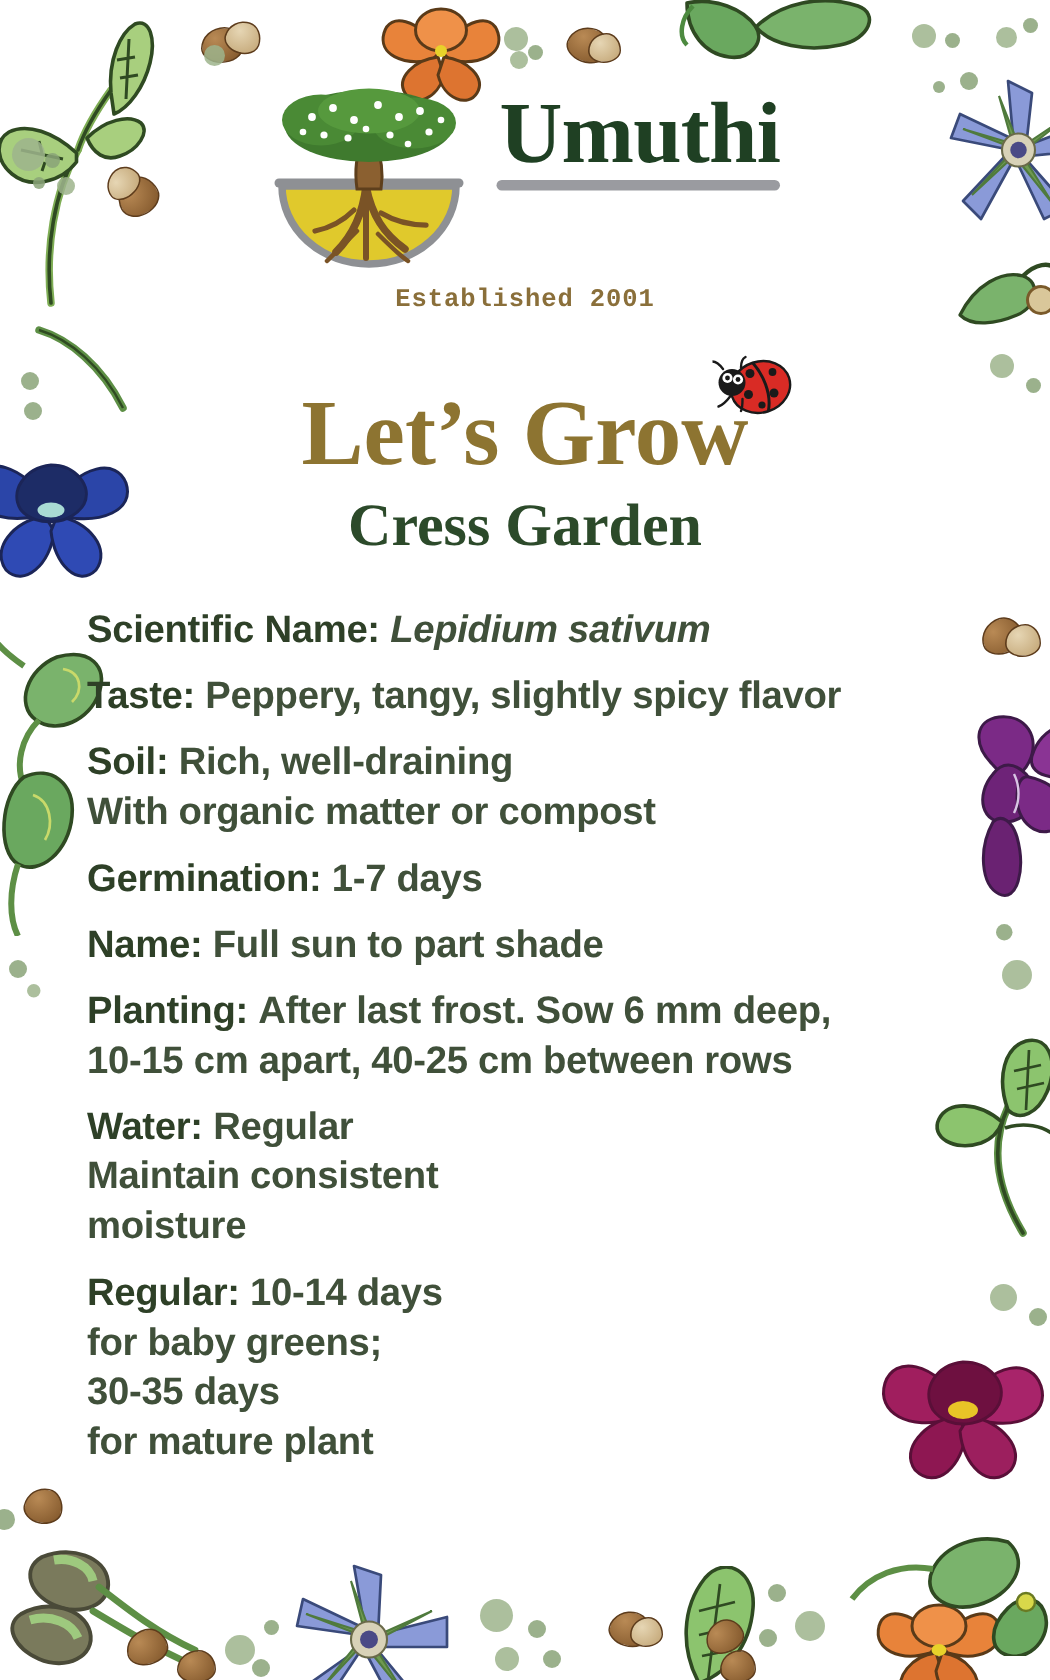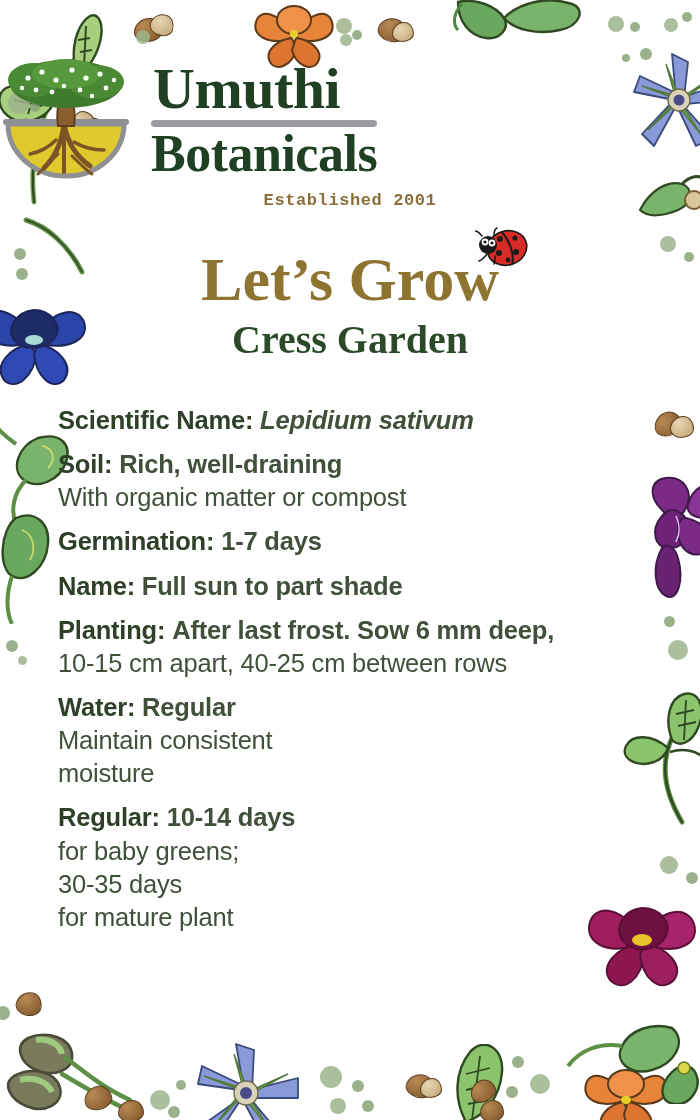--- a/index.html
+++ b/index.html
@@ -11,62 +11,62 @@
 
   
   .border-art{position:absolute;inset:0;pointer-events:none;z-index:1;}
   .art{position:absolute;}
 
   
   .content{position:relative;z-index:3;}
 
   
   .logo-block{position:absolute;left:0;top:52px;width:700px;text-align:center;}
-  .logo-row{display:flex;align-items:flex-start;gap:19px;}
+  .logo-row{display:flex;align-items:flex-start;justify-content:center;gap:19px;}
   .logo-mark{width:132px;height:128px;flex:0 0 auto;margin-top:4px;}
   .logo-words{position:relative;padding-top:10px;}
   .brand-1{
     font-family:"Liberation Serif",serif;font-weight:700;
     font-size:58px;line-height:0.92;color:#1f4023;letter-spacing:-0.5px;
     text-align:left;margin:0;padding-left:2px;
   }
   .brand-rule{height:7px;background:#9a9ba0;border-radius:4px;margin:5px 0 2px 0;width:100%;}
   .brand-2{
     font-family:"Liberation Serif",serif;font-weight:700;
     font-size:52px;line-height:0.96;color:#1f4023;letter-spacing:-0.5px;
     text-align:left;margin:0;
   }
   .brand-est{
     font-family:Liberation Mono, monospace;font-weight:700;font-size:17px;
     color:#8a6f3a;letter-spacing:0.6px;text-align:center;margin-top:7px;
   }
 
   
-  .headline-wrap{position:absolute;left:0;top:248px;width:700px;text-align:center;}
+  .headline-wrap{position:absolute;left:0;top:258px;width:700px;text-align:center;}
   .lets-grow{
     font-family:"Liberation Serif",serif;font-weight:700;font-size:62px;
     color:#8d7431;line-height:1;margin:0;display:inline-block;position:relative;
   }
   .ladybug{position:absolute;right:-30px;top:-22px;width:54px;height:46px;}
   .variety{
     font-family:"Liberation Serif",serif;font-weight:700;font-size:40px;
     color:#2c4a2a;margin:10px 0 0 0;line-height:1;
   }
 
   
   .info{position:absolute;left:58px;top:404px;width:580px;}
   .info-row{
     font-family:"Liberation Sans",sans-serif;
     font-size:25.5px;line-height:1.30;color:#3b4a35;margin-bottom:11px;
     letter-spacing:-0.2px;
   }
   .info-row .k{font-weight:700;color:#2e4027;}
   .info-row .v{font-weight:700;color:#40503a;}
   .info-row .v.ital{font-style:italic;}
-  .info-row .cont{display:block;font-weight:400;color:#40503a;}
+  .info-row .cont{display:block;font-weight:700;color:#40503a;}
 
   
   .dot{position:absolute;border-radius:50%;background:#8aa378;opacity:.85;}
   .dot.l{background:#9db48c;}
   .seed{position:absolute;border-radius:56% 44% 52% 48%/60% 58% 42% 40%;
         background:radial-gradient(circle at 32% 30%,#b98a55,#7c5227);
         border:1.5px solid #5d3c1c;}
   .seed.pale{background:radial-gradient(circle at 35% 32%,#e6d6b4,#c0a271);}
 </style>
 </head>
@@ -365,21 +365,20 @@
             <circle cx="64" cy="30" r="2.2"></circle>
               <circle cx="92" cy="40" r="2.2"></circle>
             <circle cx="22" cy="32" r="2.2"></circle>
               <circle cx="114" cy="24" r="2.2"></circle>
           </g>
         </svg>
 
         <div class="logo-words">
           <div class="brand-1">Umuthi</div>
           <div class="brand-rule"></div>
-          <div class="brand-2">Botanicals</div>
         </div>
       </div>
       <div class="brand-est">Established 2001</div>
     </div>
 
     <div class="headline-wrap">
       <div class="lets-grow">
         <span>Let’s Grow</span>
         <svg class="ladybug" viewBox="0 0 54 46">
           <ellipse cx="32" cy="22" rx="20" ry="17" fill="#d92b25" stroke="#1a1a1a" stroke-width="1.6" transform="rotate(-18 32 22)"></ellipse>
@@ -407,20 +406,24 @@
       <div class="variety">Cress Garden</div>
     </div>
 
     <div class="info">
 
       <div class="info-row">
         <span class="k">Scientific Name:</span>
         <span class="v ital">Lepidium sativum</span>
       </div>
 
+      <div class="info-row">
+        <span class="k">Taste:</span>
+        <span class="v">Peppery, tangy, slightly spicy flavor</span>
+      </div>
 
       <div class="info-row">
         <span class="k">Soil:</span>
         <span class="v">Rich, well-draining</span>
         <span class="cont">With organic matter or compost</span>
       </div>
 
       <div class="info-row">
         <span class="k">Germination:</span>
         <span class="v">1-7 days</span>

